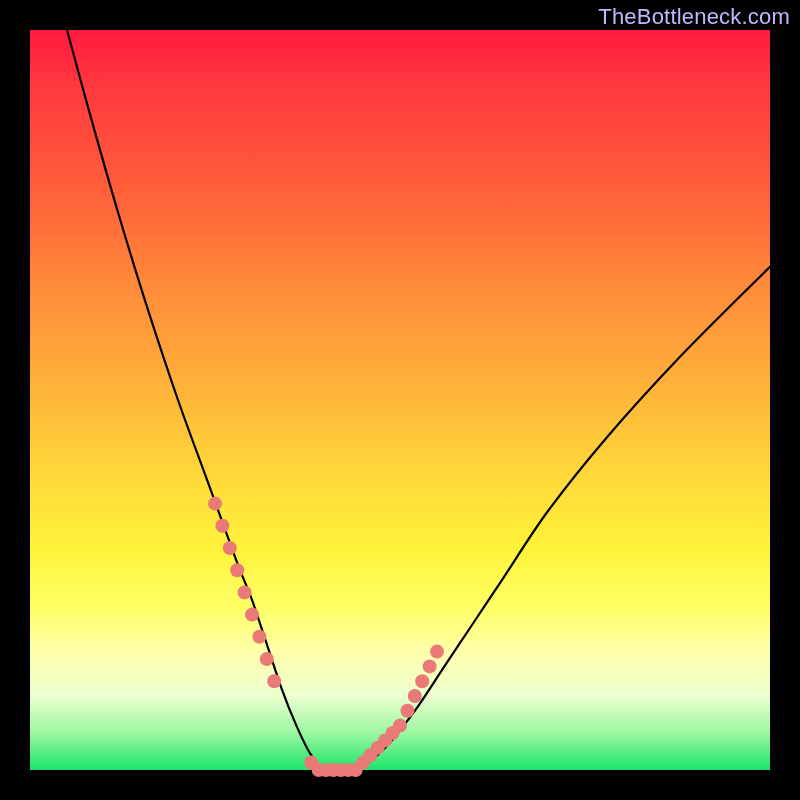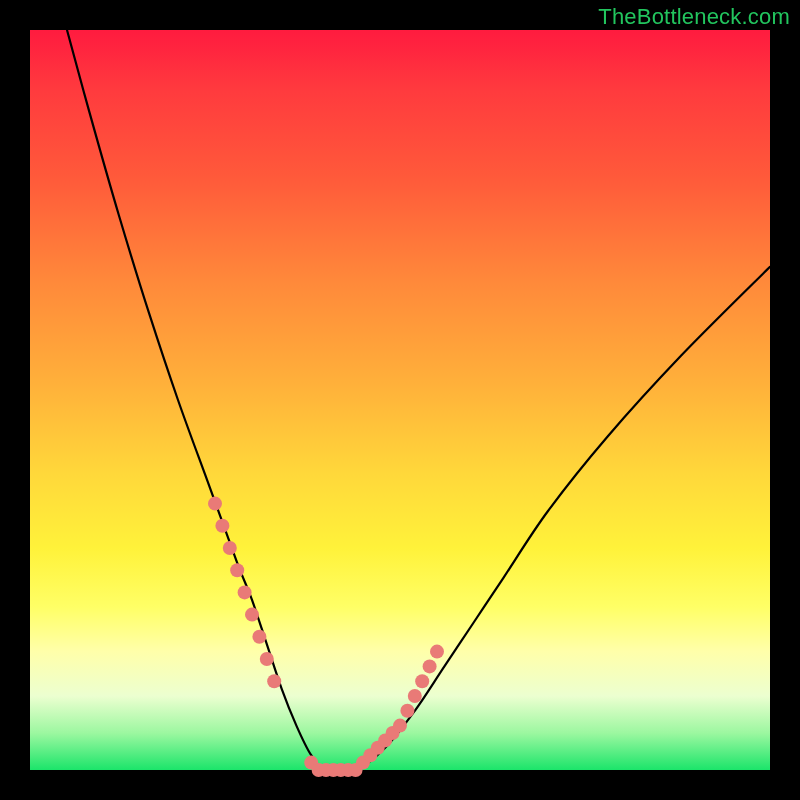--- a/index.html
+++ b/index.html
@@ -39,21 +39,21 @@
       #ffffaa 84%,
       #ecffd0 90%,
       #9cf7a0 95%,
       #1be56a 100%
     );
   }
   .watermark {
     position: absolute;
     top: 4px;
     right: 10px;
-    color: #22c55e;
+    color: #c4b5fd;
     font-size: 22px;
     letter-spacing: 0.2px;
     font-weight: 400;
     user-select: none;
   }
   svg.curve {
     position: absolute;
     top: 0;
     left: 0;
     width: 740px;

